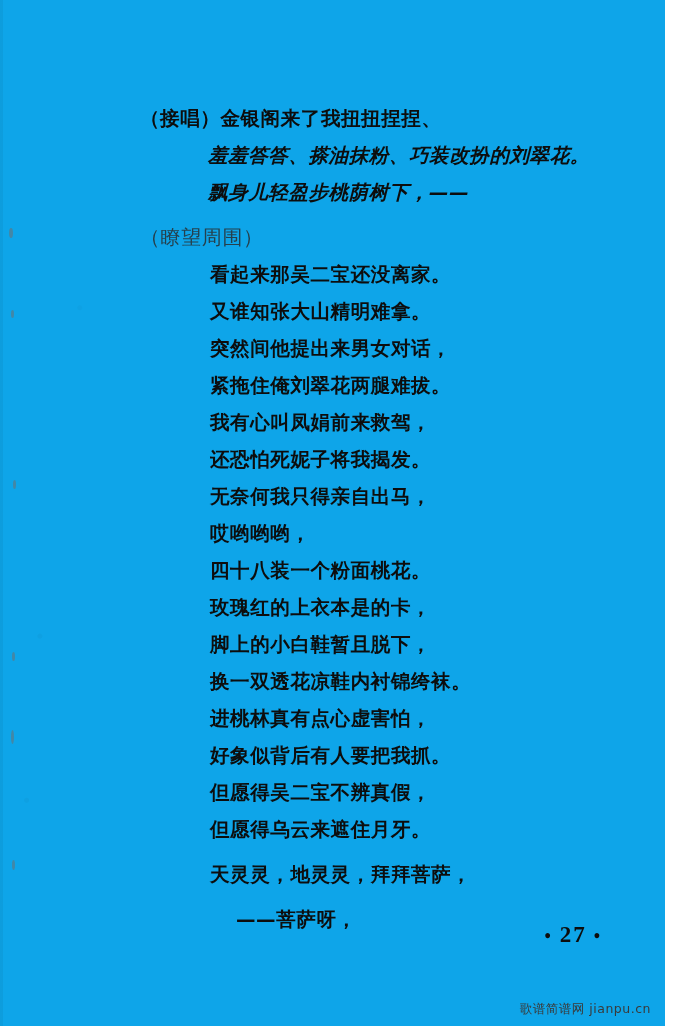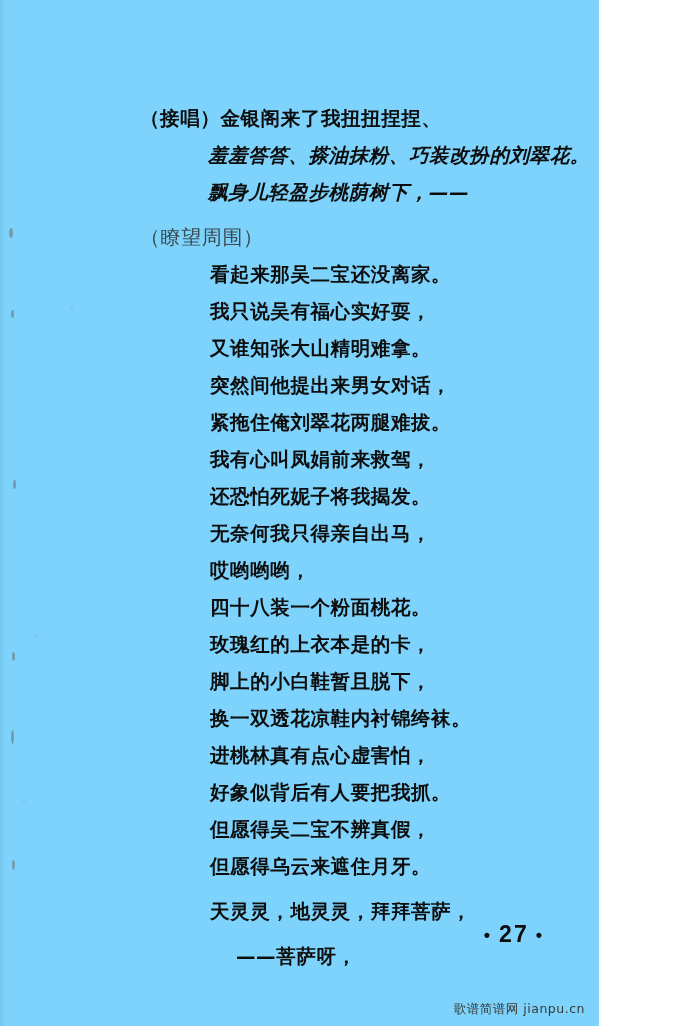--- a/index.html
+++ b/index.html
@@ -2,23 +2,23 @@
 <html><head>
 <meta charset="utf-8">
 <style>
   html, body {
     margin: 0;
     padding: 0;
     background: #ffffff;
   }
   #page {
     position: relative;
-    width: 599px;
+    width: 665px;
     height: 1026px;
-    background: #7dd3fc;
+    background: #0ea5e9;
     overflow: hidden;
     font-family: "DejaVu Sans", sans-serif;
     color: #0d0d0d;
   }
   
   #page:before {
     content: "";
     position: absolute;
     inset: 0;
     background:
@@ -53,26 +53,26 @@
     font-size: 20px;
     font-weight: 400;
   }
   .faint {
     color: #2b2b2b;
     opacity: 0.82;
   }
 
   .page-number {
     position: absolute;
-    right: 48px;
+    right: 56px;
     bottom: 78px;
     font-size: 23px;
     font-weight: 700;
     letter-spacing: 2px;
-    font-family: Liberation Sans, sans-serif;
+    font-family: Liberation Serif, serif;
   }
   .dot {
     display: inline-block;
     font-size: 18px;
     vertical-align: middle;
     padding: 0 7px;
   }
   .watermark {
     position: absolute;
     right: 14px;
@@ -117,21 +117,20 @@
       <i class="m5"></i>
       <i class="m6"></i>
   </div>
 
   <div class="lyrics">
     <div class="line indent-0">（接唱）金银阁来了我扭扭捏捏、</div>
     <div class="line indent-1">羞羞答答、搽油抹粉、巧装改扮的刘翠花。</div>
     <div class="line indent-1">飘身儿轻盈步桃荫树下，——</div>
     <div class="line indent-0 stage-dir faint gap-top">（瞭望周围）</div>
     <div class="line indent-2">看起来那吴二宝还没离家。</div>
-    <div class="line indent-2">我只说吴有福心实好耍，</div>
     <div class="line indent-2">又谁知张大山精明难拿。</div>
     <div class="line indent-2">突然间他提出来男女对话，</div>
     <div class="line indent-2">紧拖住俺刘翠花两腿难拔。</div>
     <div class="line indent-2">我有心叫凤娟前来救驾，</div>
     <div class="line indent-2">还恐怕死妮子将我揭发。</div>
     <div class="line indent-2">无奈何我只得亲自出马，</div>
     <div class="line indent-2">哎哟哟哟，</div>
     <div class="line indent-2">四十八装一个粉面桃花。</div>
     <div class="line indent-2">玫瑰红的上衣本是的卡，</div>
     <div class="line indent-2">脚上的小白鞋暂且脱下，</div>

